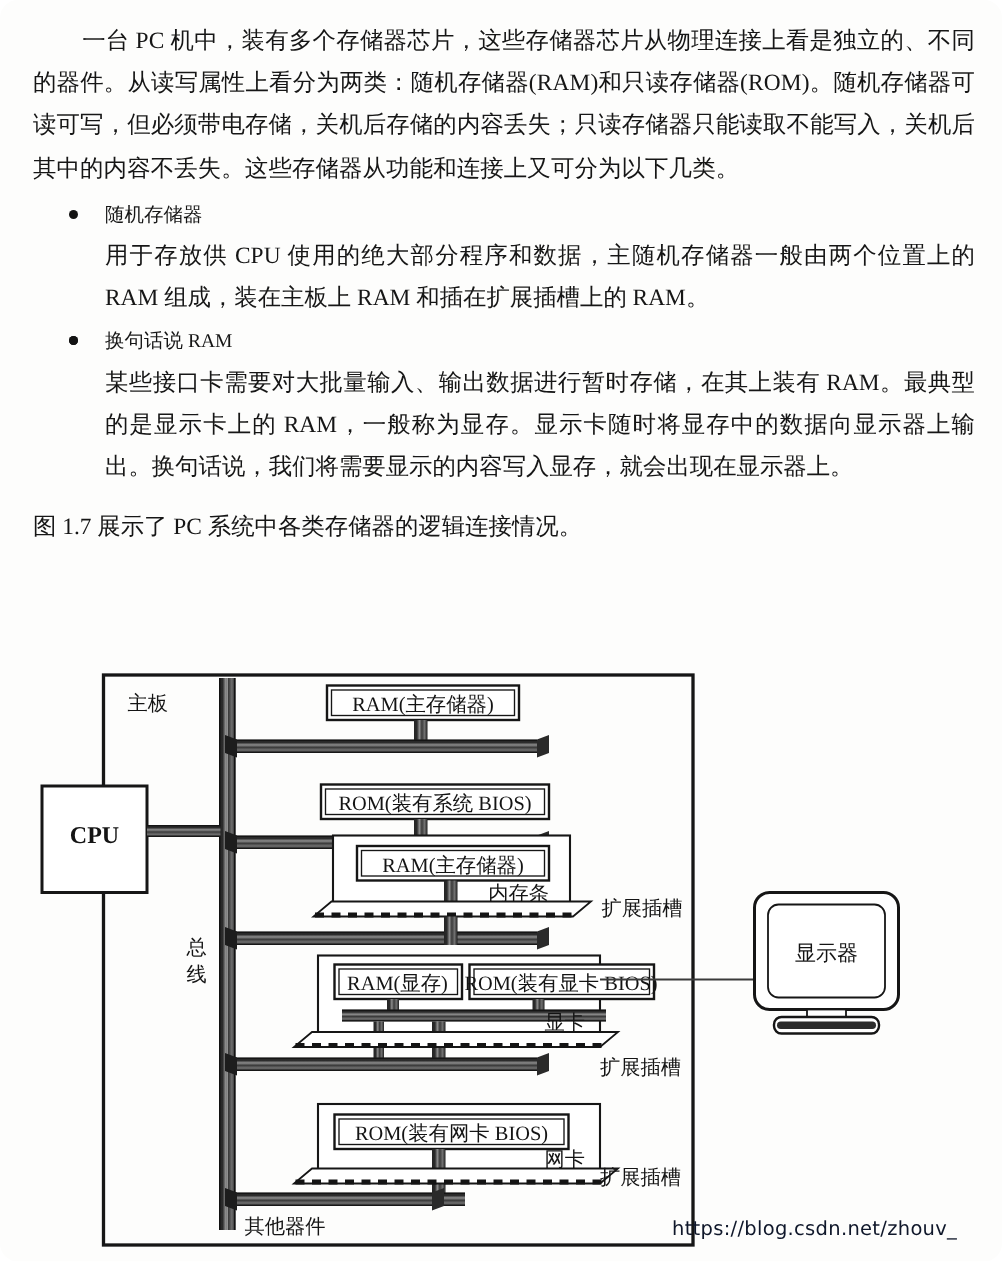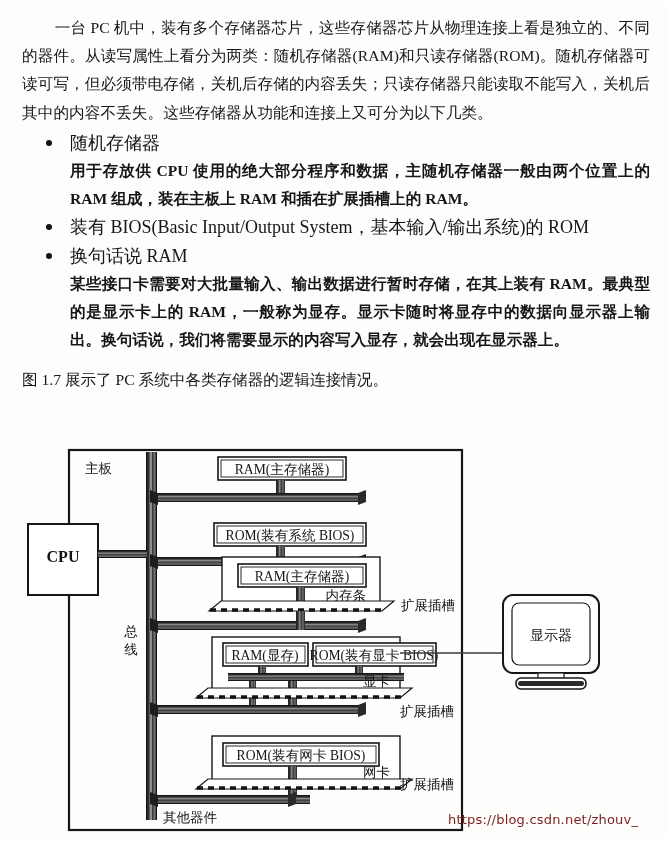--- a/index.html
+++ b/index.html
@@ -59,31 +59,30 @@
   ul.bullets > li .dot {
     position: absolute;
     left: 24px;
     top: 11px;
     width: 6px;
     height: 6px;
     border-radius: 50%;
     background: #131313;
   }
   .li-head {
-    font-size: 18px;
+    font-size: 13px;
     line-height: 28.2px;
     color: #161616;
   }
   .li-body {
     font-size: 15.6px;
     line-height: 28.2px;
     text-align: justify;
     text-justify: inter-ideograph;
     color: #161616;
-    font-weight: bold;
   }
 
   p.figcaption {
     margin: 12px 0 0 0;
     font-size: 15.6px;
     line-height: 28.2px;
     color: #161616;
   }
 
   
@@ -97,21 +96,21 @@
   .figure svg {
     display: block;
   }
 
   .watermark {
     position: absolute;
     left: 448px;
     top: 812px;
     font-family: "DejaVu Sans", sans-serif;
     font-size: 13px;
-    color: #7f1d1d;
+    color: #0f172a;
     letter-spacing: 0.2px;
     white-space: nowrap;
     user-select: none;
   }
 </style>
 </head>
 <body>
 
 <div class="page">
 
@@ -122,21 +121,20 @@
     <ul class="bullets">
 
       <li>
         <span class="dot"></span>
         <div class="li-head">随机存储器</div>
         <div class="li-body">用于存放供 CPU 使用的绝大部分程序和数据，主随机存储器一般由两个位置上的 RAM 组成，装在主板上 RAM 和插在扩展插槽上的 RAM。</div>
       </li>
 
       <li>
         <span class="dot"></span>
-        <div class="li-head">装有 BIOS(Basic Input/Output System，基本输入/输出系统)的 ROM</div>
       </li>
 
       <li>
         <span class="dot"></span>
         <div class="li-head">换句话说 RAM</div>
         <div class="li-body">某些接口卡需要对大批量输入、输出数据进行暂时存储，在其上装有 RAM。最典型的是显示卡上的 RAM，一般称为显存。显示卡随时将显存中的数据向显示器上输出。换句话说，我们将需要显示的内容写入显存，就会出现在显示器上。</div>
       </li>
 
     </ul>
 

